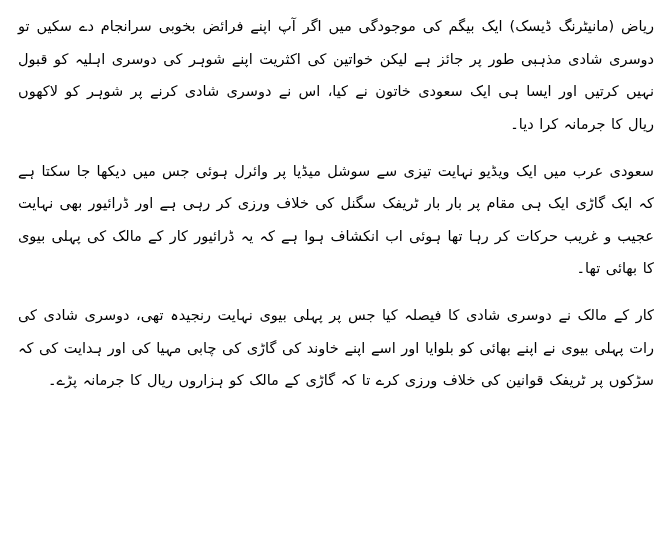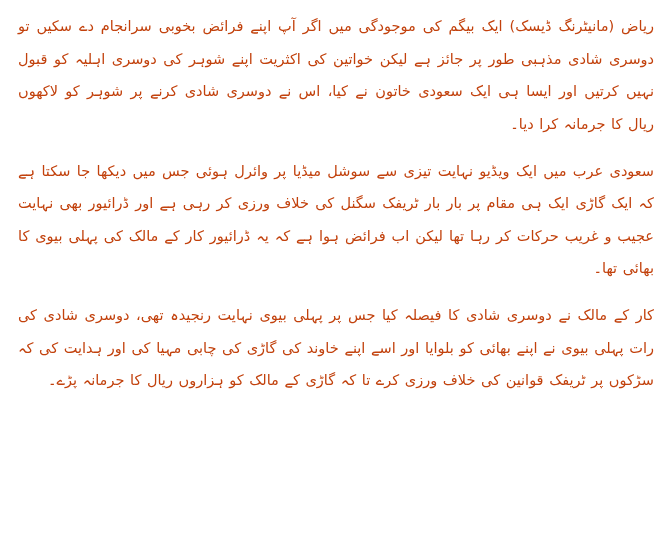--- a/index.html
+++ b/index.html
@@ -26,30 +26,30 @@
     text-align-last: right;
     unicode-bidi: embed;
   }
   .para {
     direction: rtl;
     text-align: justify;
     text-align-last: right;
     font-family: "DejaVu Sans", sans-serif;
     font-size: 14.5px;
     line-height: 2.25;
-    color: #c2410c;
+    color: #000000;
     margin: 0 0 14px 0;
     word-spacing: 1px;
   }
   .para:last-child {
     margin-bottom: 0;
   }
 </style>
 </head>
 <body>
 
 <div class="page">
   <div class="article">
     <p class="para">ریاض (مانیٹرنگ ڈیسک) ایک بیگم کی موجودگی میں اگر آپ اپنے فرائض بخوبی سرانجام دے سکیں تو دوسری شادی مذہبی طور پر جائز ہے لیکن خواتین کی اکثریت اپنے شوہر کی دوسری اہلیہ کو قبول نہیں کرتیں اور ایسا ہی ایک سعودی خاتون نے کیا، اس نے دوسری شادی کرنے پر شوہر کو لاکھوں ریال کا جرمانہ کرا دیا۔</p>
-    <p class="para">سعودی عرب میں ایک ویڈیو نہایت تیزی سے سوشل میڈیا پر وائرل ہوئی جس میں دیکھا جا سکتا ہے کہ ایک گاڑی ایک ہی مقام پر بار بار ٹریفک سگنل کی خلاف ورزی کر رہی ہے اور ڈرائیور بھی نہایت عجیب و غریب حرکات کر رہا تھا لیکن اب فرائض ہوا ہے کہ یہ ڈرائیور کار کے مالک کی پہلی بیوی کا بھائی تھا۔</p>
+    <p class="para">سعودی عرب میں ایک ویڈیو نہایت تیزی سے سوشل میڈیا پر وائرل ہوئی جس میں دیکھا جا سکتا ہے کہ ایک گاڑی ایک ہی مقام پر بار بار ٹریفک سگنل کی خلاف ورزی کر رہی ہے اور ڈرائیور بھی نہایت عجیب و غریب حرکات کر رہا تھا ہوئی اب انکشاف ہوا ہے کہ یہ ڈرائیور کار کے مالک کی پہلی بیوی کا بھائی تھا۔</p>
     <p class="para">کار کے مالک نے دوسری شادی کا فیصلہ کیا جس پر پہلی بیوی نہایت رنجیدہ تھی، دوسری شادی کی رات پہلی بیوی نے اپنے بھائی کو بلوایا اور اسے اپنے خاوند کی گاڑی کی چابی مہیا کی اور ہدایت کی کہ سڑکوں پر ٹریفک قوانین کی خلاف ورزی کرے تا کہ گاڑی کے مالک کو ہزاروں ریال کا جرمانہ پڑے۔</p>
   </div>
 </div>
 
 </body></html>

